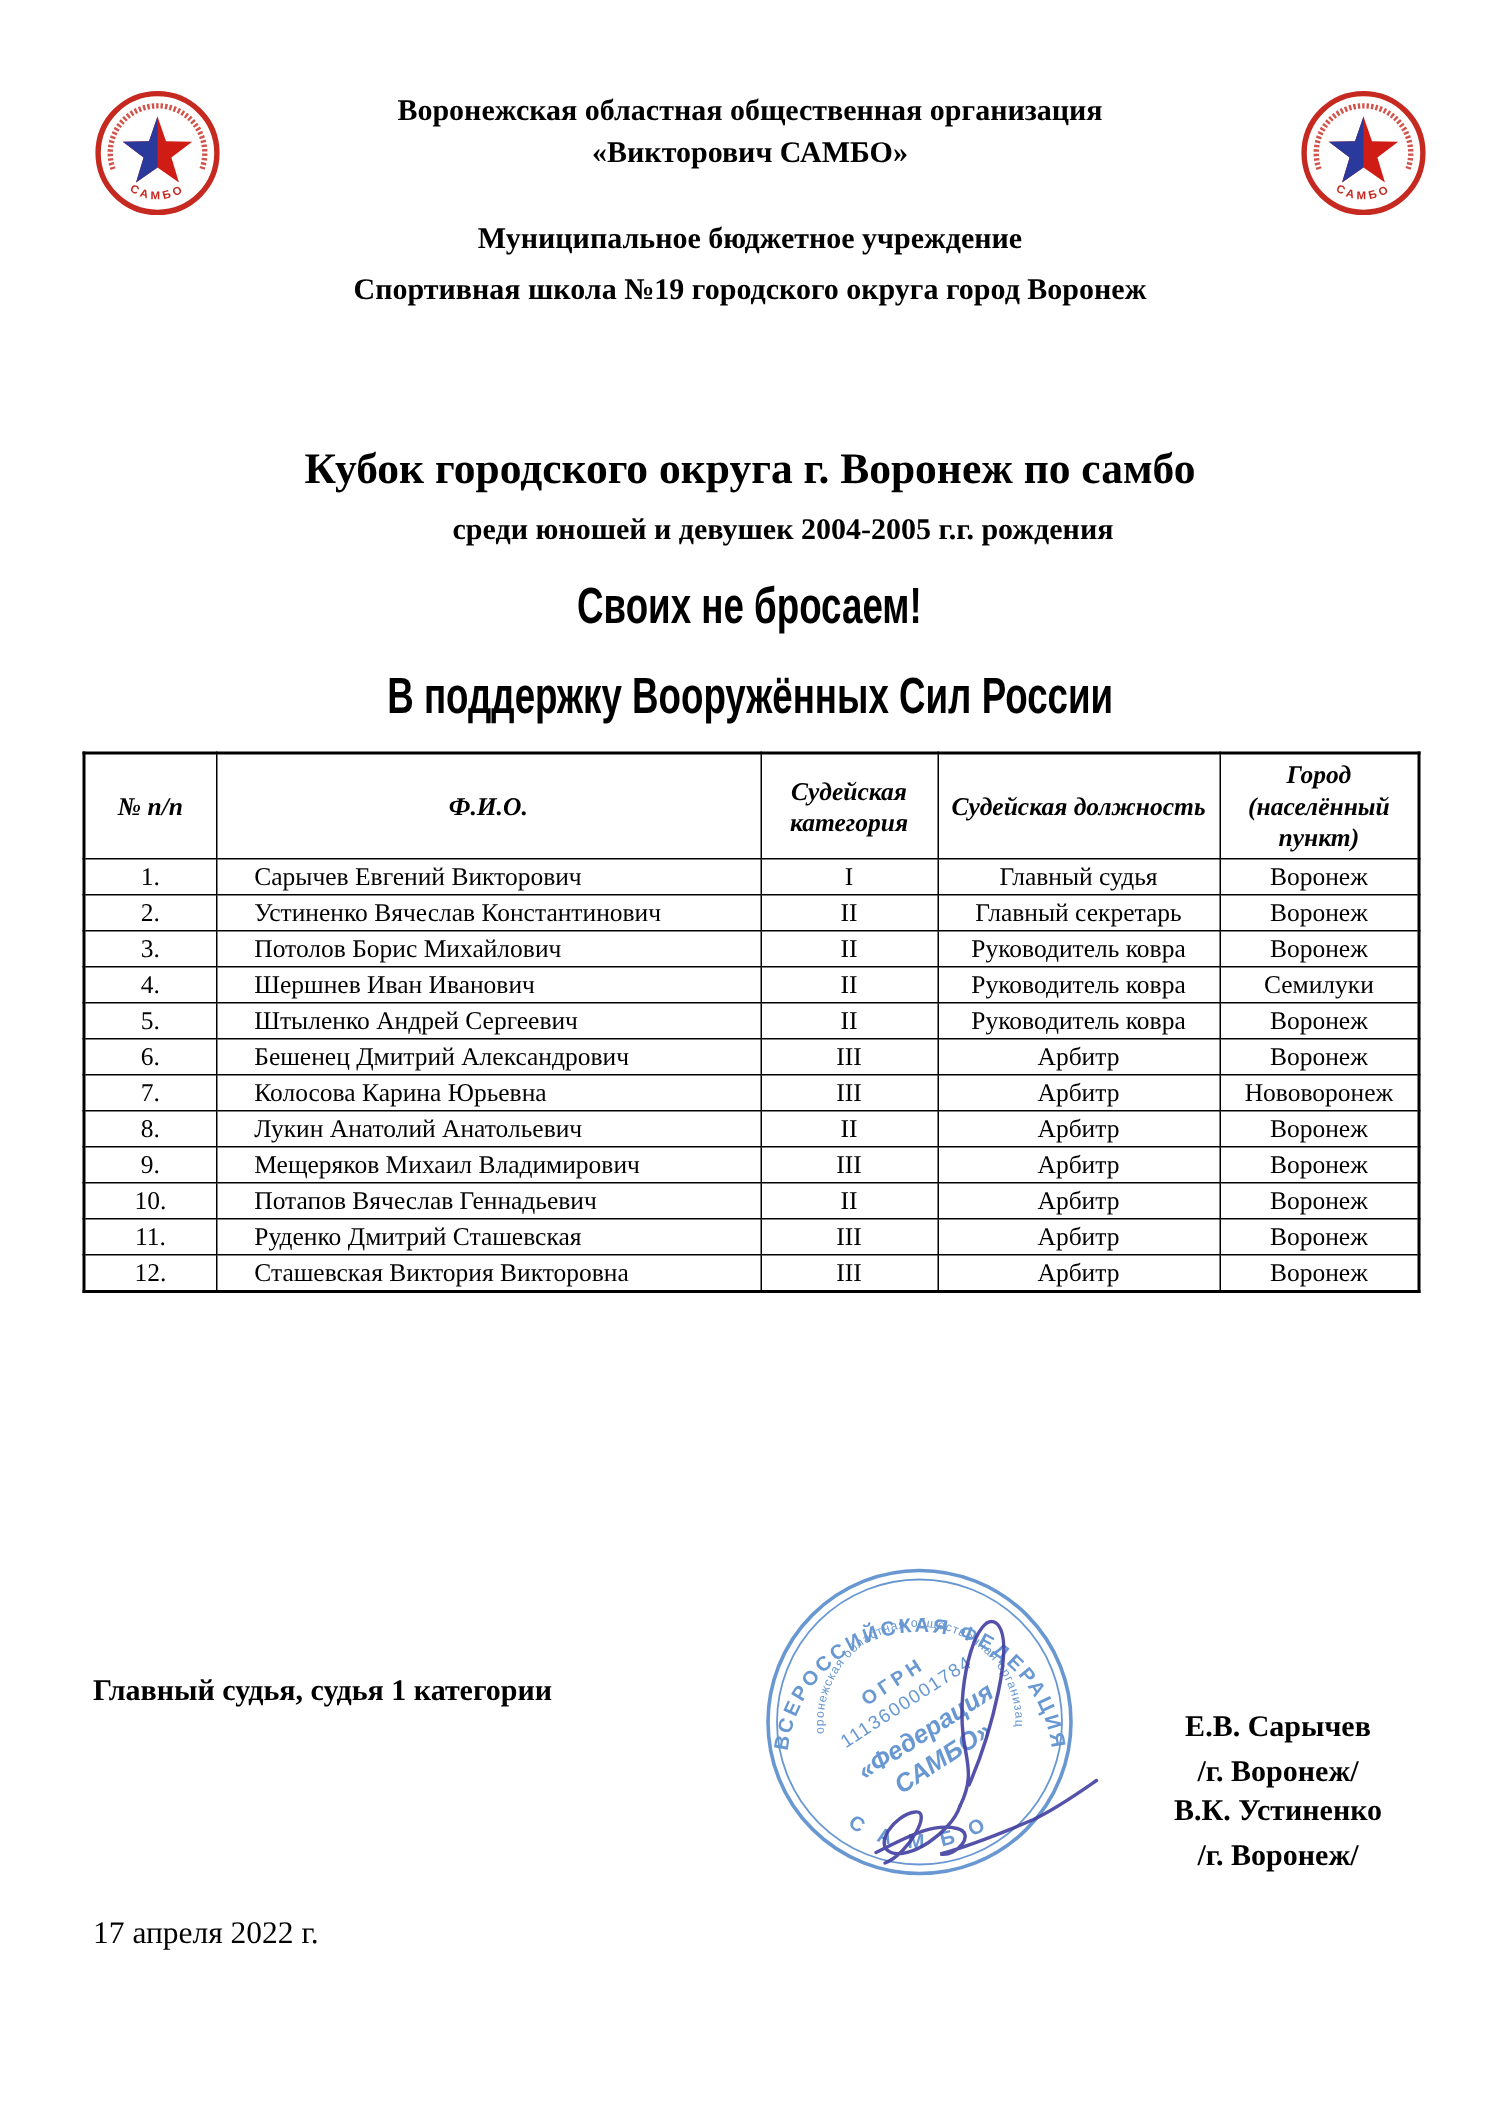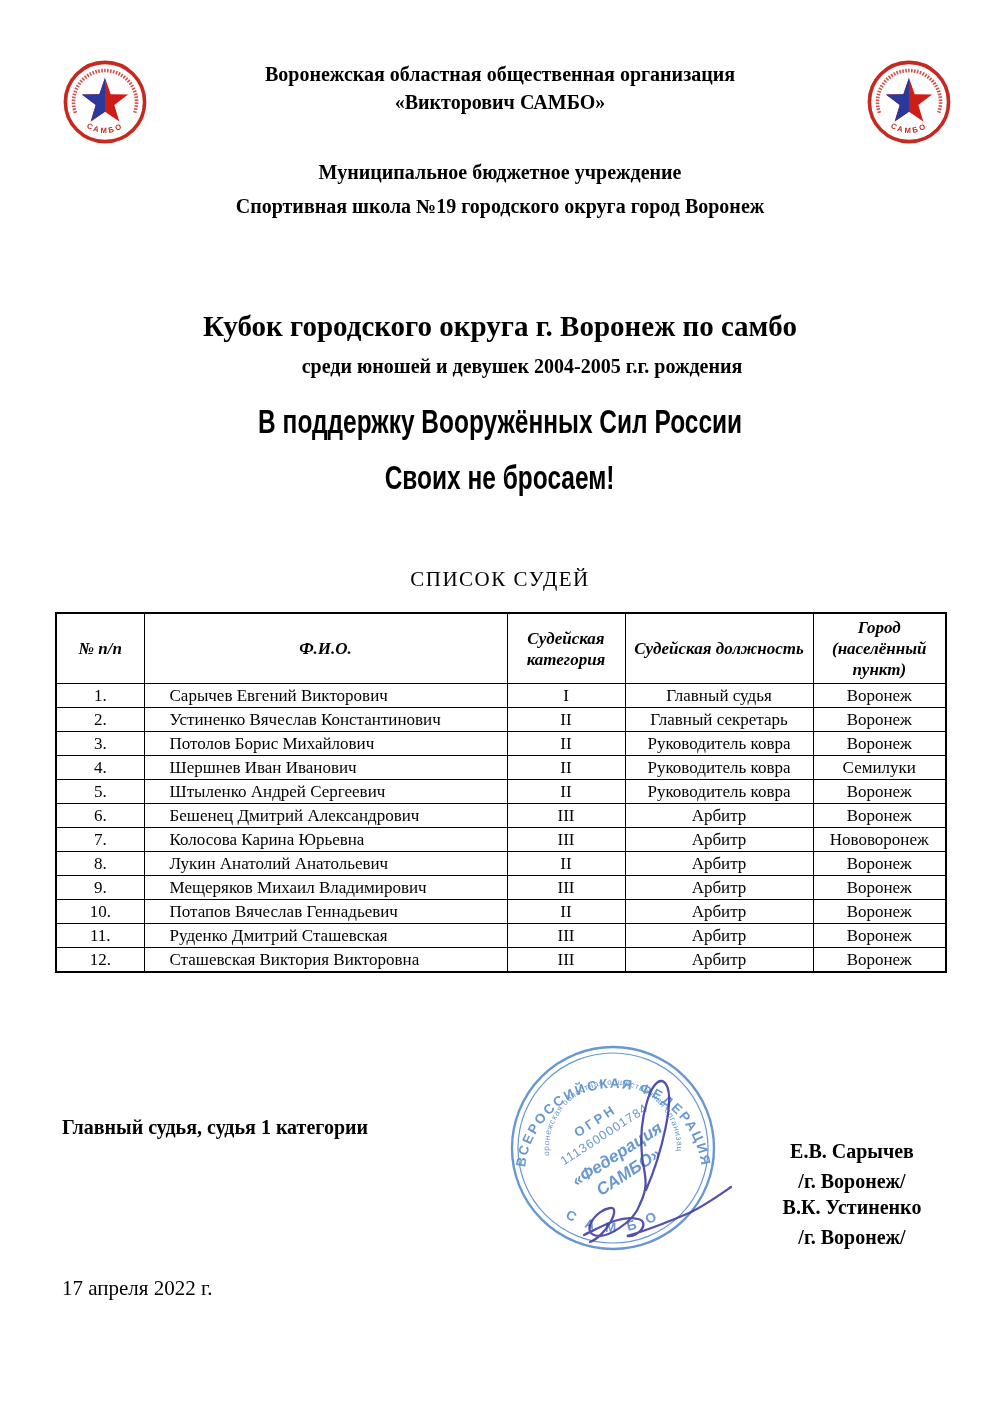--- a/index.html
+++ b/index.html
@@ -6,21 +6,21 @@
   .page{
     position:relative;width:1000px;height:1415px;margin:0 auto;
     background:#ffffff;color:#000;overflow:hidden;
     font-family:"Liberation Serif", serif;
   }
   
   .emblem{position:absolute;top:56px;width:90px;height:92px;}
   .emblem-left{left:60px;}
   .emblem-right{left:864px;}
   .org-lines{padding-top:60px;font-weight:bold;font-size:20px;line-height:28px;text-align:center;}
-  .inst-lines{margin-top:39px;font-weight:bold;font-size:20px;line-height:34px;text-align:center;}
+  .inst-lines{margin-top:26px;font-weight:bold;font-size:20px;line-height:34px;text-align:center;}
   .event-title{margin-top:84px;font-weight:bold;font-size:29px;line-height:38px;text-align:center;}
   .event-subtitle{margin-top:8px;font-weight:bold;font-size:20px;line-height:26px;text-align:center;padding-left:44px;}
   .slogan{text-align:center;font-family:"Liberation Sans", sans-serif;font-weight:bold;font-size:34px;line-height:36px;}
   .slogan-1{margin-top:20px;}
   .slogan-2{margin-top:24px;}
   .slogan > span{display:inline-block;transform:scaleX(0.72);transform-origin:center;white-space:nowrap;letter-spacing:0px;}
   .list-title{margin-top:70px;font-size:21px;line-height:28px;letter-spacing:1.5px;text-align:center;font-weight:normal;}
   
   table.judges{border-collapse:collapse;margin:19px 0 0 55px;width:890px;border:2px solid #000;table-layout:fixed;}
   table.judges th, table.judges td{border:1px solid #000;text-align:center;vertical-align:middle;overflow:hidden;}
@@ -84,24 +84,23 @@
     <div>Воронежская областная общественная организация</div>
     <div>«Викторович САМБО»</div>
   </div>
   <div class="inst-lines">
     <div>Муниципальное бюджетное учреждение</div>
     <div>Спортивная школа №19 городского округа город Воронеж</div>
   </div>
 
   <div class="event-title">Кубок городского округа г. Воронеж по самбо</div>
   <div class="event-subtitle">среди юношей и девушек 2004-2005 г.г. рождения</div>
+  <div class="slogan slogan-1"><span>Своих не бросаем!</span></div>
   <div class="slogan slogan-2"><span>В поддержку Вооружённых Сил России</span></div>
-  <div class="slogan slogan-1"><span>Своих не бросаем!</span></div>
-
-  <div class="list-title">СПИСОК СУДЕЙ</div>
+
 
   <table class="judges">
     <colgroup>
       <col style="width:88px">
         <col style="width:363px">
         <col style="width:118px">
         <col style="width:188px">
         <col style="width:133px">
     </colgroup>
     <thead>

